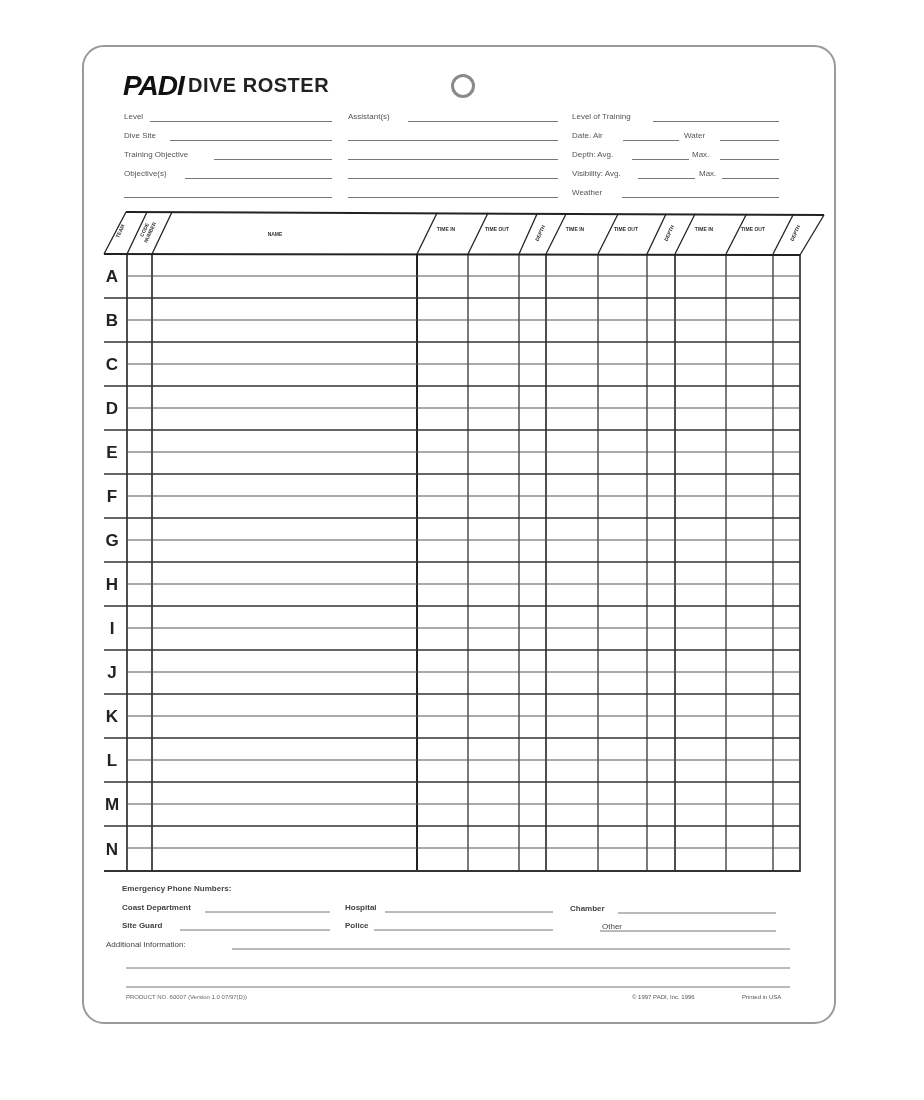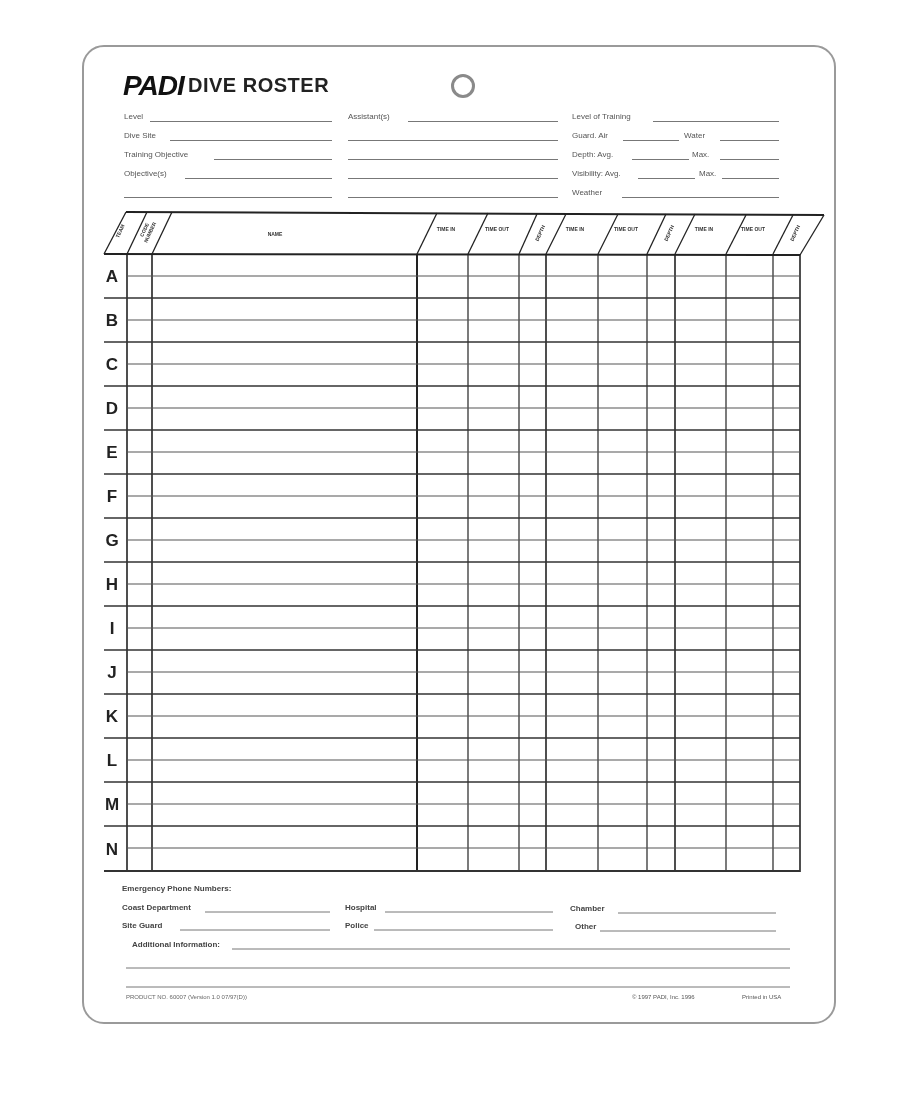--- a/index.html
+++ b/index.html
@@ -35,21 +35,21 @@
 
 <div class="f" style="left:348px;top:112px">Assistant(s)</div>
 <div class="ln" style="left:408px;top:121px;width:150px"></div>
 <div class="ln" style="left:348px;top:140px;width:210px"></div>
 <div class="ln" style="left:348px;top:159px;width:210px"></div>
 <div class="ln" style="left:348px;top:178px;width:210px"></div>
 <div class="ln" style="left:348px;top:197px;width:210px"></div>
 
 <div class="f" style="left:572px;top:112px">Level of Training</div>
 <div class="ln" style="left:653px;top:121px;width:126px"></div>
-<div class="f" style="left:572px;top:131px">Guard. Air</div>
+<div class="f" style="left:572px;top:131px">Date. Air</div>
 <div class="ln" style="left:623px;top:140px;width:56px"></div>
 <div class="f" style="left:684px;top:131px">Water</div>
 <div class="ln" style="left:720px;top:140px;width:59px"></div>
 <div class="f" style="left:572px;top:150px">Depth: Avg.</div>
 <div class="ln" style="left:632px;top:159px;width:57px"></div>
 <div class="f" style="left:692px;top:150px">Max.</div>
 <div class="ln" style="left:720px;top:159px;width:59px"></div>
 <div class="f" style="left:572px;top:169px">Visibility: Avg.</div>
 <div class="ln" style="left:638px;top:178px;width:57px"></div>
 <div class="f" style="left:699px;top:169px">Max.</div>
@@ -167,22 +167,22 @@
 <div class="letter" style="top:751px">L</div>
 <div class="letter" style="top:795px">M</div>
 <div class="letter" style="top:840px">N</div>
 
 <div class="f" style="left:122px;top:884px;font-weight:700;color:#444">Emergency Phone Numbers:</div>
 <div class="f" style="left:122px;top:903px;font-weight:700;color:#444">Coast Department</div>
 <div class="f" style="left:345px;top:903px;font-weight:700;color:#444">Hospital</div>
 <div class="f" style="left:570px;top:904px;font-weight:700;color:#444">Chamber</div>
 <div class="f" style="left:122px;top:921px;font-weight:700;color:#444">Site Guard</div>
 <div class="f" style="left:345px;top:921px;font-weight:700;color:#444">Police</div>
-<div class="f" style="left:575px;top:922px;font-weight:700;color:#444">Other</div>
-<div class="f" style="left:132px;top:940px;font-weight:700;color:#444">Additional Information:</div>
+<div class="f" style="left:602px;top:922px;font-weight:400;color:#444">Other</div>
+<div class="f" style="left:106px;top:940px;font-weight:400;color:#444">Additional Information:</div>
 
 <div class="f" style="left:126px;top:992px;font-size:6px;color:#666">PRODUCT NO. 60007 (Version 1.0 07/97(D))</div>
 <div class="f" style="left:632px;top:992px;font-size:6px;color:#555">© 1997 PADI, Inc. 1996</div>
 <div class="f" style="left:742px;top:992px;font-size:6px;color:#555">Printed in USA</div>
 
 <div class="ln" style="left:205px;top:912px;width:125px;border:none;height:8px;margin-top:-8px"></div>
 <div class="ln" style="left:385px;top:912px;width:168px;border:none;height:8px;margin-top:-8px"></div>
 <div class="ln" style="left:618px;top:913px;width:158px;border:none;height:8px;margin-top:-8px"></div>
 <div class="ln" style="left:180px;top:930px;width:150px;border:none;height:8px;margin-top:-8px"></div>
 <div class="ln" style="left:374px;top:930px;width:179px;border:none;height:8px;margin-top:-8px"></div>

